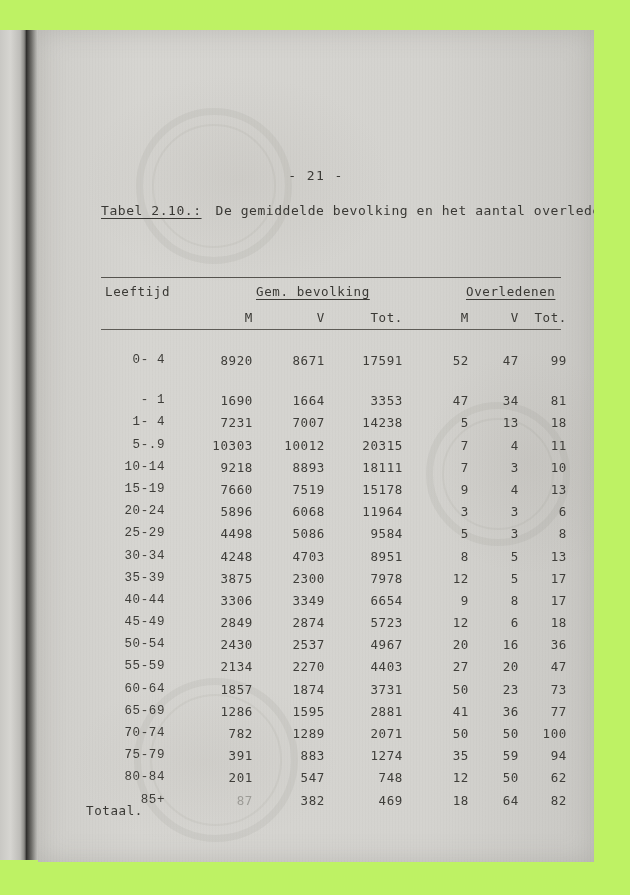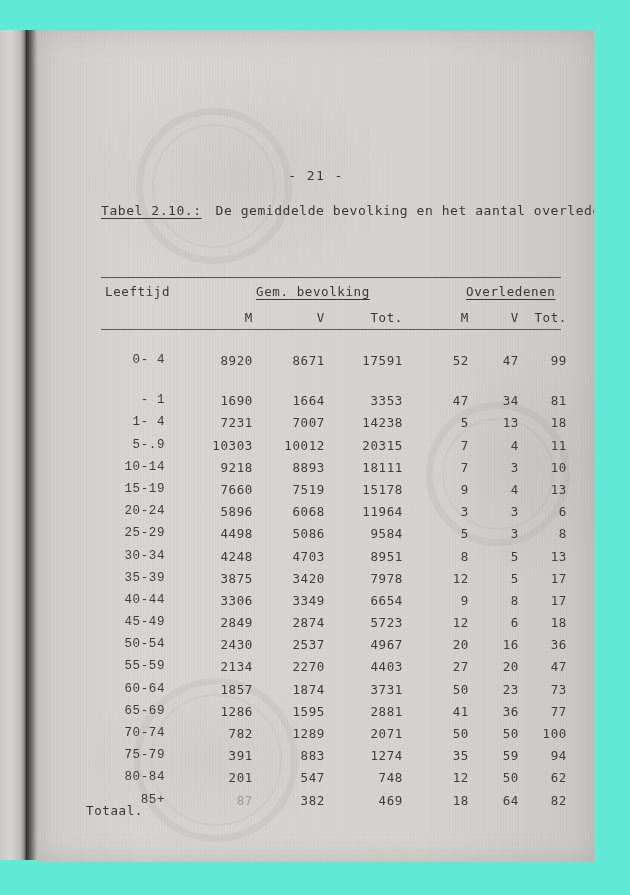--- a/index.html
+++ b/index.html
@@ -12,21 +12,21 @@
     height: 895px;
     overflow: hidden;
     font-family: "DejaVu Sans Mono", "Liberation Mono", monospace;
   }
 
   
   #scan {
     position: relative;
     width: 630px;
     height: 895px;
-    background: #5eead4;
+    background: #bef264;
   }
 
   
   .gutter-page {
     position: absolute;
     left: 0;
     top: 30px;
     width: 26px;
     height: 830px;
     background: linear-gradient(to right, #c9c8c4 0%, #d6d5d1 40%, #bdbcb8 78%, #8d8c88 93%, #4a4947 100%);
@@ -328,21 +328,21 @@
               <span class="cell c-bm">4248</span>
               <span class="cell c-bv">4703</span>
               <span class="cell c-bt">8951</span>
               <span class="cell c-om">8</span>
               <span class="cell c-ov">5</span>
               <span class="cell c-ot">13</span>
             </div>
             <div class="row">
               <span class="cell c-age">35-39</span>
               <span class="cell c-bm">3875</span>
-              <span class="cell c-bv">3420</span>
+              <span class="cell c-bv">2300</span>
               <span class="cell c-bt">7978</span>
               <span class="cell c-om">12</span>
               <span class="cell c-ov">5</span>
               <span class="cell c-ot">17</span>
             </div>
             <div class="row">
               <span class="cell c-age">40-44</span>
               <span class="cell c-bm">3306</span>
               <span class="cell c-bv">3349</span>
               <span class="cell c-bt">6654</span>

